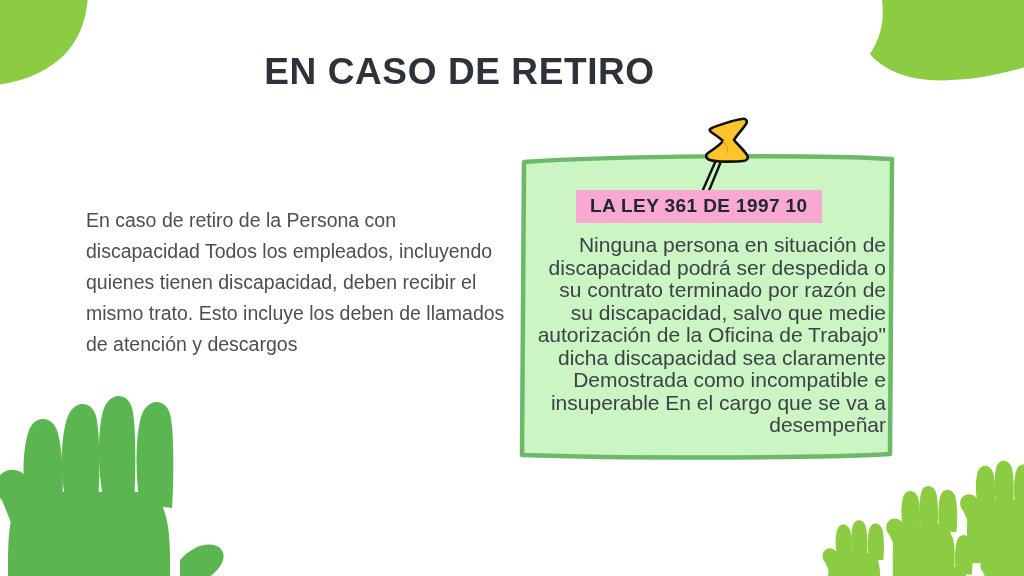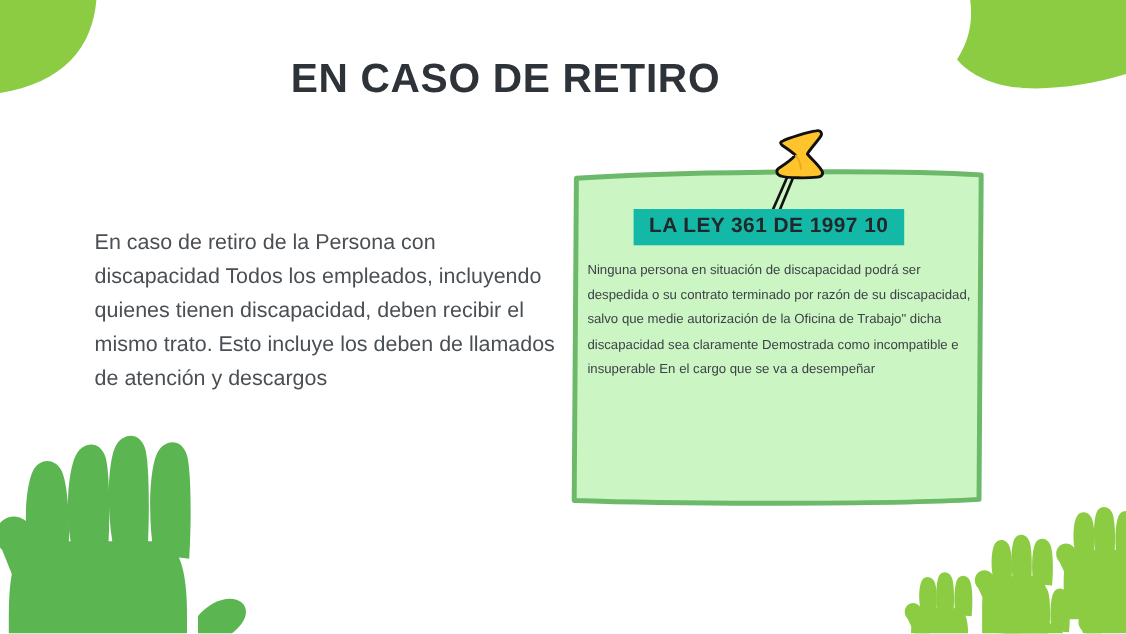--- a/index.html
+++ b/index.html
@@ -67,36 +67,36 @@
   }
   .note-svg {
     position: absolute;
     left: 0;
     top: 0;
   }
   .note-label {
     position: absolute;
     left: 64px;
     top: 78px;
-    background: #14b8a6;
+    background: #f9a8d4;
     padding: 5px 14px 6px 14px;
     font-size: 19px;
     font-weight: bold;
     letter-spacing: 0.4px;
     color: #22272b;
     white-space: nowrap;
     font-family: "Liberation Sans", sans-serif;
   }
   .note-body {
     position: absolute;
     left: 22px;
     top: 122px;
     width: 352px;
-    text-align: left;
-    font-size: 12px;
+    text-align: right;
+    font-size: 21px;
     line-height: 22.5px;
     color: #3c4247;
     font-family: "Liberation Sans", sans-serif;
   }
 
   
   .pin {
     position: absolute;
     left: 178px;
     top: 0px;

